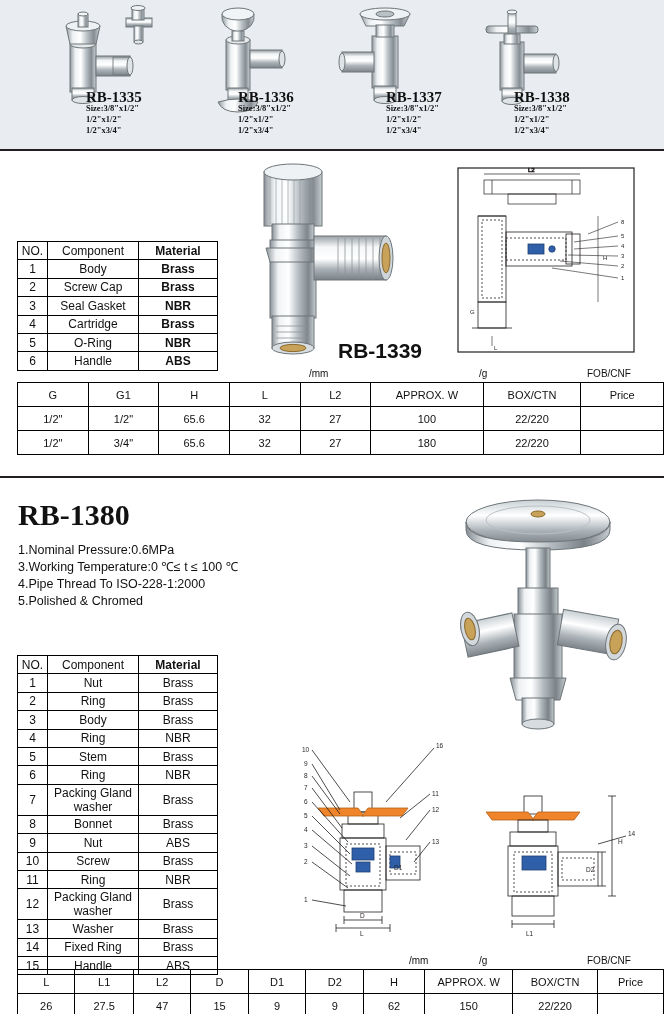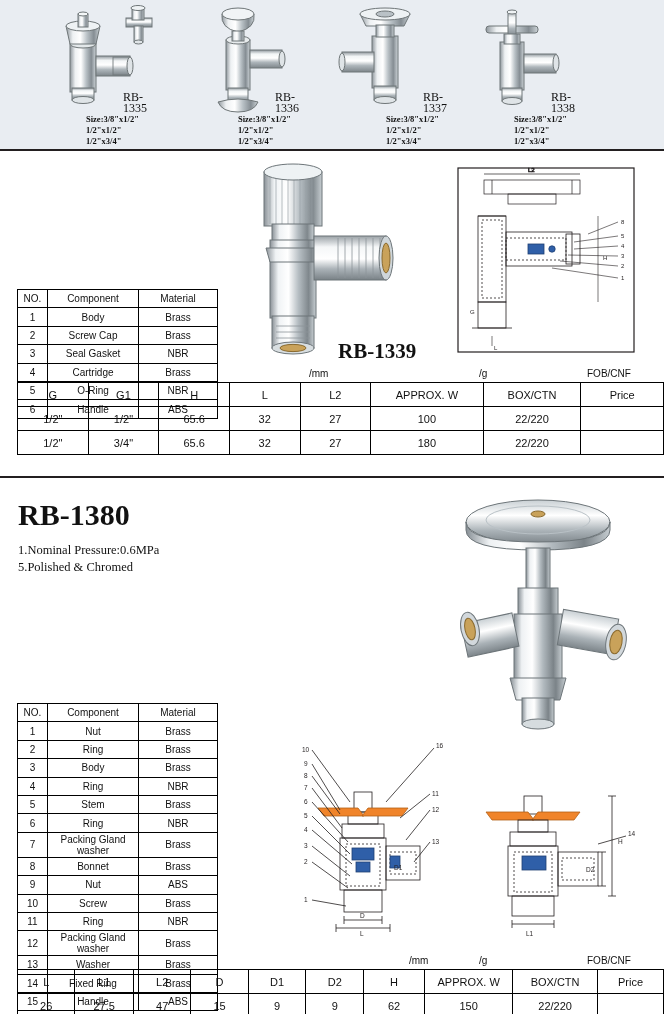--- a/index.html
+++ b/index.html
@@ -13,46 +13,46 @@
   }
   .page{position:relative;width:664px;height:1014px;}
 
   
   .topband{
     position:absolute;left:0;top:0;width:664px;height:150px;
     background:#e9edf2;
   }
   .prodcell{position:absolute;top:0;width:145px;height:148px;}
   .prodcell .labels{position:absolute;left:78px;top:92px;font-size:8.5px;line-height:11px;font-weight:bold;font-family:"Liberation Serif",serif;}
-  .prodcell .labels .code{font-size:12px;font-weight:normal;margin-left:37px;}
+  .prodcell .labels .code{font-size:15px;font-weight:bold;}
   .prodcell .labels .sz{font-weight:bold;font-size:8.5px;}
 
   
   .hr{position:absolute;left:0;width:664px;height:2px;background:#231f20;}
 
   
   table{border-collapse:collapse;font-family:"Liberation Sans",sans-serif;}
   table td,table th{border:1px solid #000;text-align:center;font-weight:normal;}
-  .tbl-comp{font-size:10px;margin-top:48px;}
+  .tbl-comp{font-size:12px;}
   .tbl-comp td{height:15.4px;}
   .tbl-comp td.c0{width:27px;}
   .tbl-comp td.c1{width:88px;}
-  .tbl-comp td.c2{width:76px;}
+  .tbl-comp td.c2{width:76px;font-weight:bold;}
 
   .tbl-spec{font-size:11px;}
   .tbl-spec td{height:21px;}
 
   .mm-row{font-family:"Liberation Sans",sans-serif;font-size:10px;}
 
   
   .rbcode{
-    font-family:Liberation Serif, serif;font-weight:bold;
+    font-family:Liberation Sans, sans-serif;font-weight:bold;
   }
 
-  .bullets{font-family:Liberation Serif, serif;font-size:12.5px;line-height:17px;}
+  .bullets{font-family:Liberation Sans, sans-serif;font-size:12.5px;line-height:17px;}
 
   .bigtitle{font-family:"Liberation Serif",serif;font-weight:bold;font-size:30px;letter-spacing:0px;}
 </style>
 </head>
 <body>
 
 <div class="page">
 
   <div class="topband">
 
@@ -374,20 +374,22 @@
       </tbody>
     </table>
   </div>
 
   <div class="hr" style="top:476px;"></div>
 
   <div class="bigtitle" style="position:absolute;left:18px;top:498px;">RB-1380</div>
 
   <div class="bullets" style="position:absolute;left:18px;top:542px;width:290px;">
     <div>1.Nominal Pressure:0.6MPa</div>
+    <div>3.Working Temperature:0 ℃≤ t ≤  100 ℃</div>
+    <div>4.Pipe Thread To ISO-228-1:2000</div>
     <div>5.Polished  &amp; Chromed</div>
   </div>
 
   <svg style="position:absolute;left:430px;top:490px;" width="230" height="250" viewBox="0 0 230 250">
     <defs>
       <linearGradient id="gE" x1="0" y1="0" x2="1" y2="0">
         <stop offset="0%" stop-color="#878f95"></stop>
           <stop offset="16%" stop-color="#eef1f3"></stop>
         <stop offset="38%" stop-color="#ffffff"></stop>
           <stop offset="60%" stop-color="#b1b9be"></stop>

